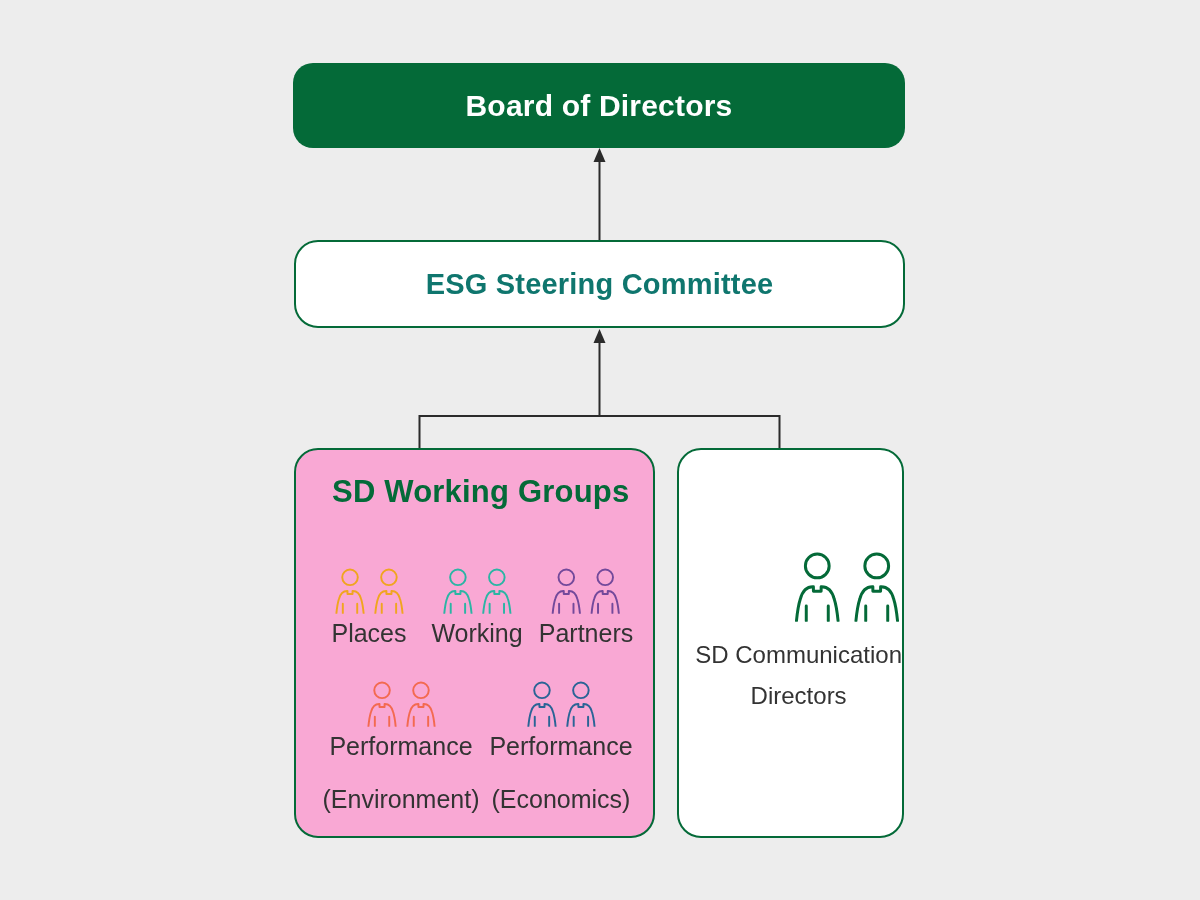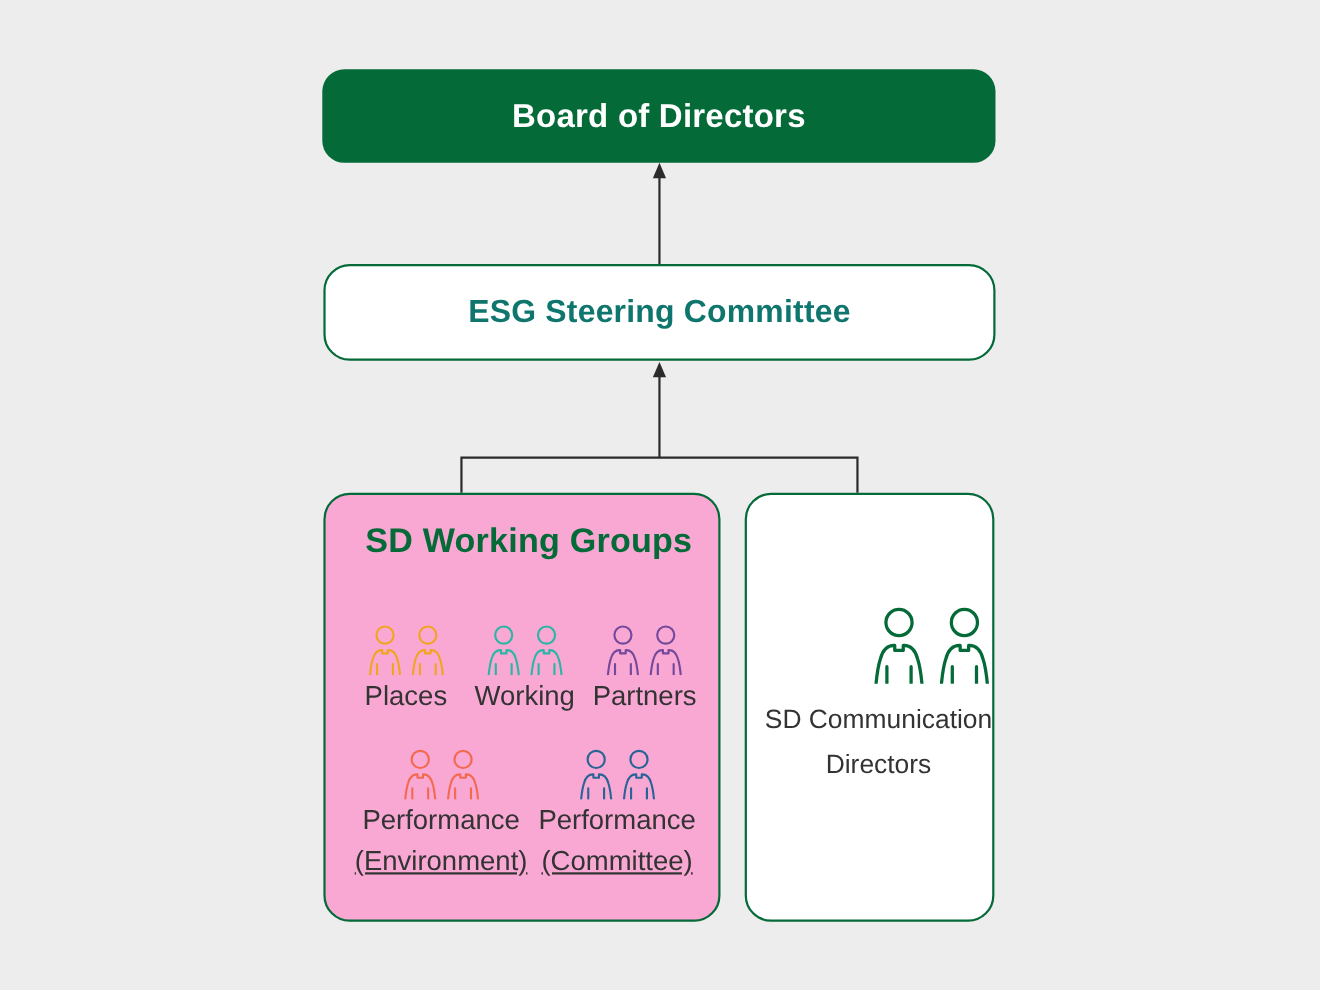--- a/index.html
+++ b/index.html
@@ -47,21 +47,21 @@
     position:absolute;
     display:flex;flex-direction:column;align-items:center;
     transform:translateX(-50%);
     white-space:nowrap;
   }
   .wg-item .pair-sm{width:72px;height:47px;display:block;}
   .wg-label{
     margin-top:5px;color:#333333;font-size:25px;font-weight:400;text-align:center;
   }
   .wg-sublabel{
-    margin-top:8px;color:#333333;font-size:25px;font-weight:400;text-align:center;text-decoration:underline;
+    margin-top:24px;color:#333333;font-size:25px;font-weight:400;text-align:center;
   }
   .comm-icon{width:110px;height:72px;margin-top:100px;display:block;}
   .comm-lines{
     margin-top:12px;text-align:center;color:#333333;
     font-size:24px;font-weight:400;line-height:41px;
   }
   .connectors{position:absolute;left:0;top:0;width:1200px;height:900px;pointer-events:none;}
   .conn-line{stroke:#2B2B2B;stroke-width:2;fill:none;}
   .conn-head{fill:#2B2B2B;stroke:none;}
   .defs-hidden{position:absolute;width:0;height:0;overflow:hidden;}
@@ -136,21 +136,21 @@
         </svg>
       <div class="wg-label">Performance</div>
       <div class="wg-sublabel">(Environment)</div>
     </div>
 
     <div class="wg-item" style="left:265px;top:230px;">
       <svg class="pair-sm person-pair" viewBox="0 0 74 48" style="color: rgb(42, 100, 150);">
           <use href="#person-pair"></use>
         </svg>
       <div class="wg-label">Performance</div>
-      <div class="wg-sublabel">(Committee)</div>
+      <div class="wg-sublabel">(Economics)</div>
     </div>
   </div>
 
   <div class="box comm-box">
     <svg class="comm-icon person-pair" viewBox="0 0 74 48" style="color: rgb(4, 106, 56);">
         <use href="#person-pair"></use>
       </svg>
     <div class="comm-lines">
       <div>SD Communication</div>
       <div>Directors</div>

